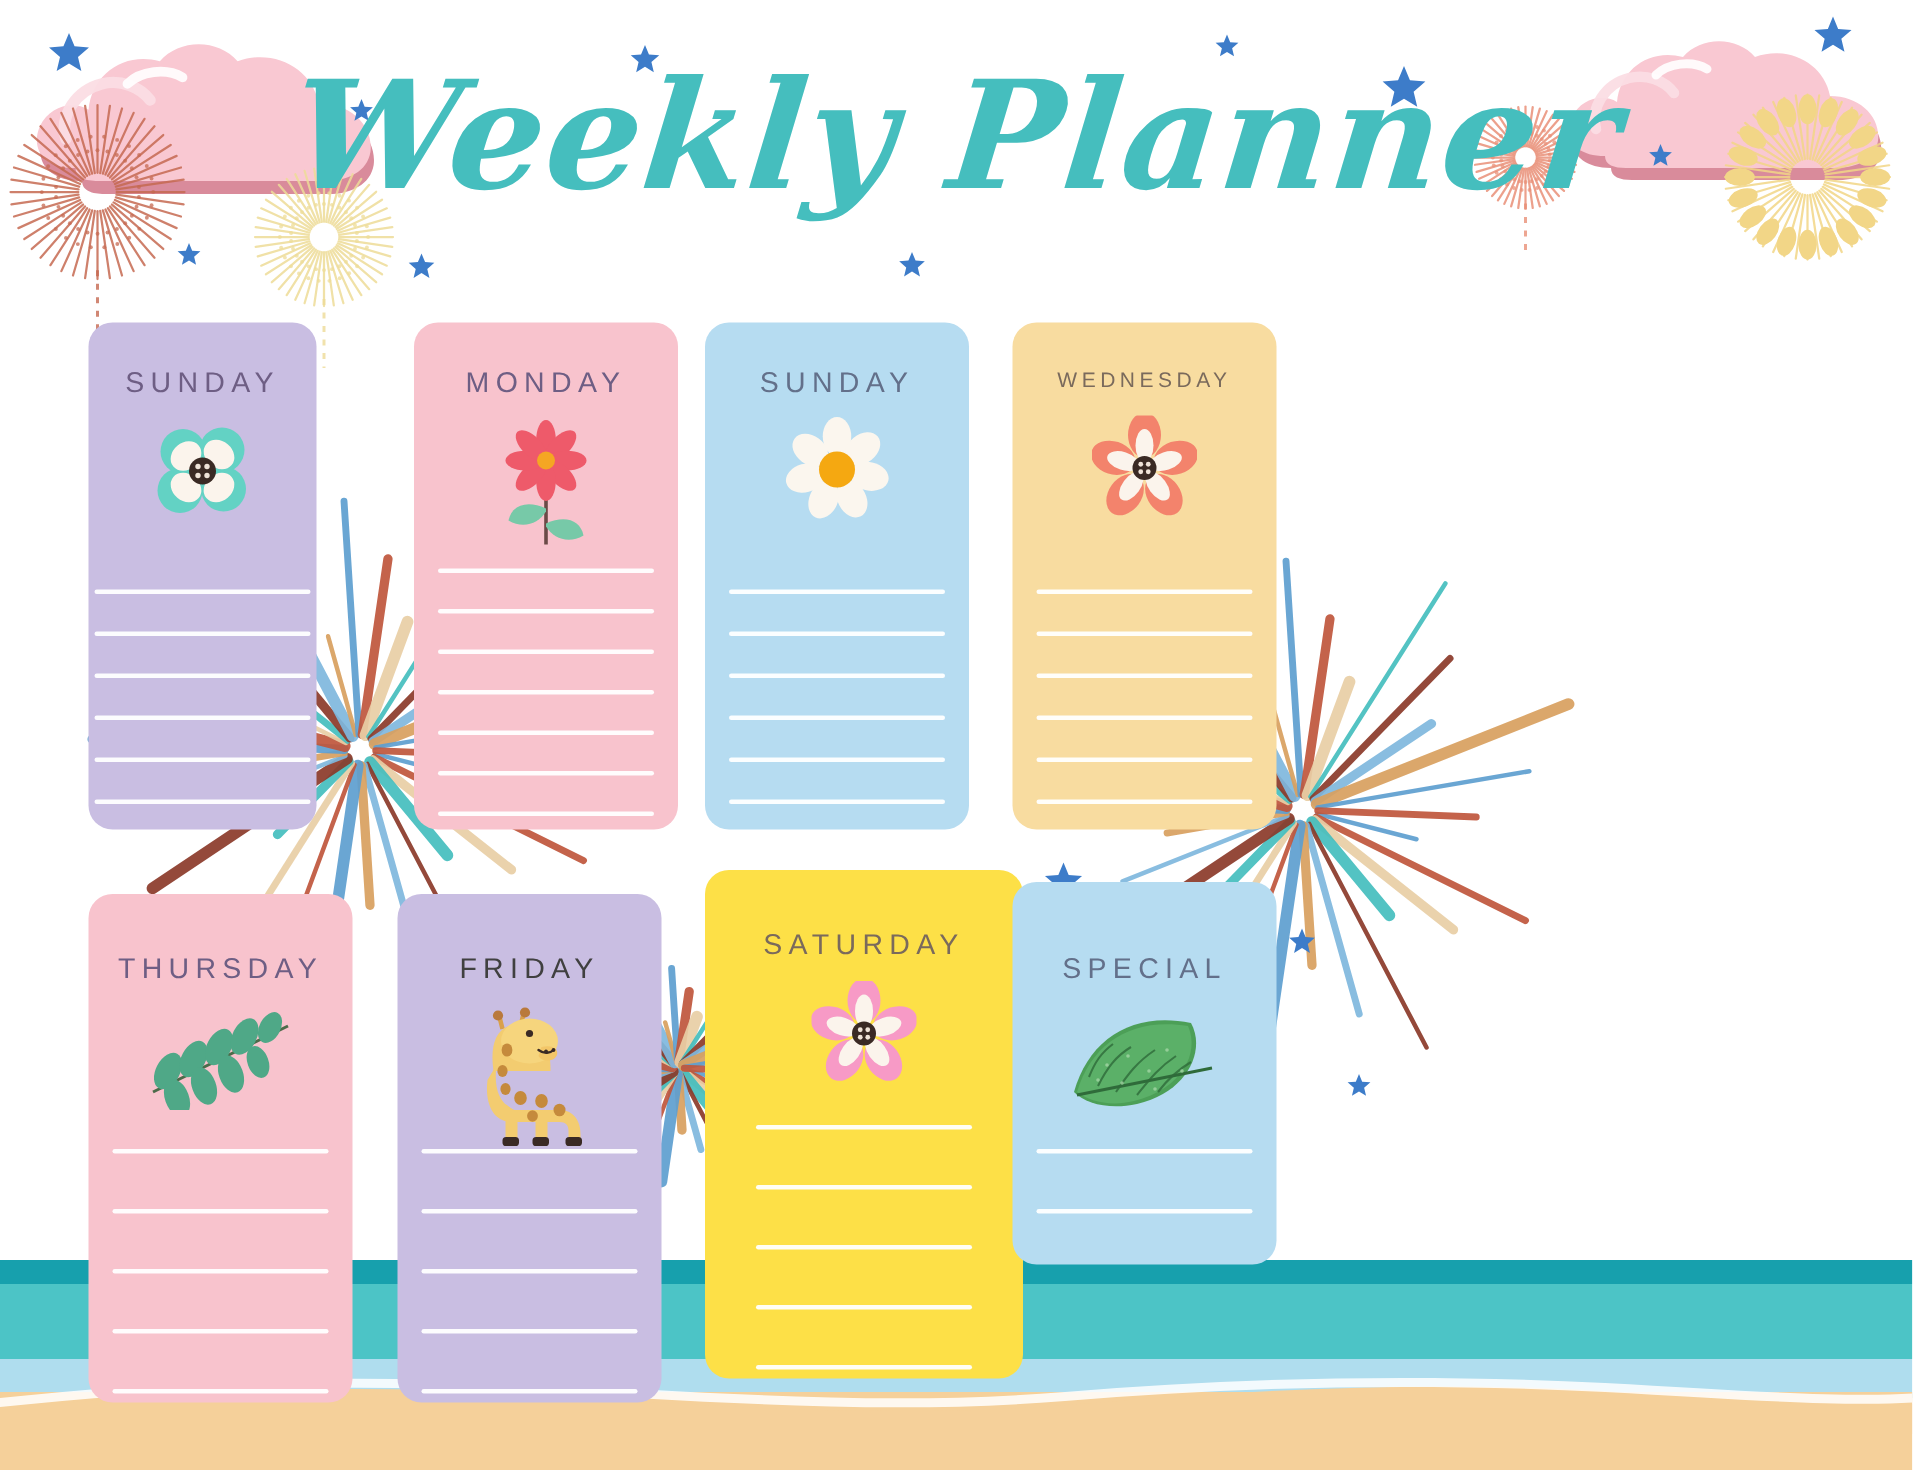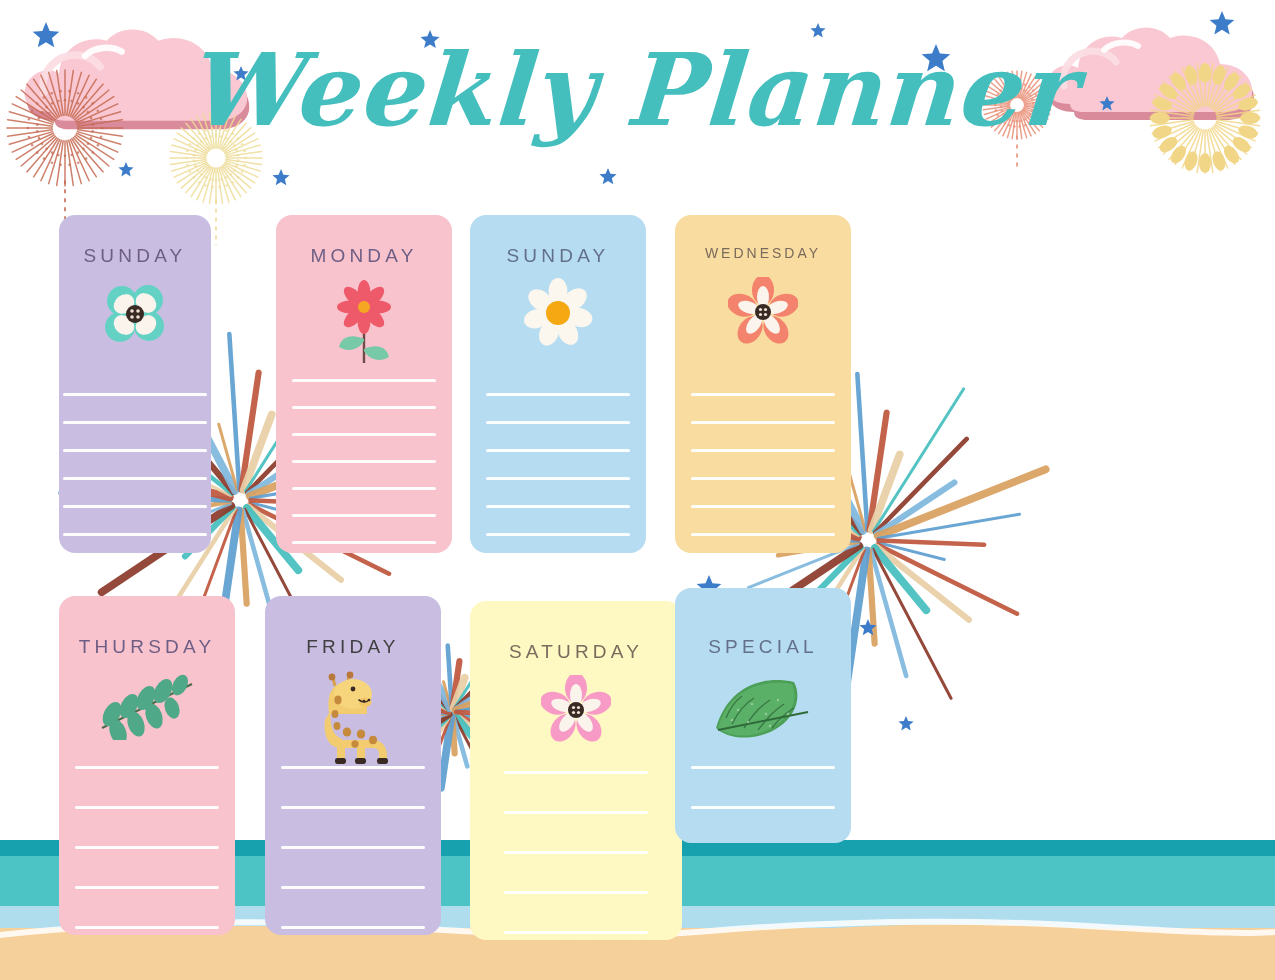--- a/index.html
+++ b/index.html
@@ -804,21 +804,21 @@
      </g>
           </svg></div>
         <div class="rules" style="top: 170px;">
           <div class="rule" style="width: 144px; margin-bottom: 37px;"></div>
           <div class="rule" style="width: 144px; margin-bottom: 37px;"></div>
           <div class="rule" style="width: 144px; margin-bottom: 37px;"></div>
           <div class="rule" style="width: 144px; margin-bottom: 37px;"></div>
           <div class="rule" style="width: 144px; margin-bottom: 37px;"></div>
         </div>
       </div>
-      <div class="card" style="left: 470px; top: 601px; width: 212px; height: 339px; background: #fef9c3;">
+      <div class="card" style="left: 470px; top: 580px; width: 212px; height: 339px; background: #fde047;">
         <div class="card-label" style="top: 40px; color: rgb(122, 106, 92);">SATURDAY</div>
         <div class="card-icon" style="top: 74px;"><svg width="70" height="70" viewBox="0 0 70 70">
      <g fill="#F79AC6">
        <ellipse cx="35" cy="13" rx="11" ry="15"></ellipse>
        <ellipse cx="35" cy="13" rx="11" ry="15" transform="rotate(72 35 35)"></ellipse>
        <ellipse cx="35" cy="13" rx="11" ry="15" transform="rotate(144 35 35)"></ellipse>
        <ellipse cx="35" cy="13" rx="11" ry="15" transform="rotate(216 35 35)"></ellipse>
        <ellipse cx="35" cy="13" rx="11" ry="15" transform="rotate(288 35 35)"></ellipse>
      </g>
      <g fill="#FBF4EC">

